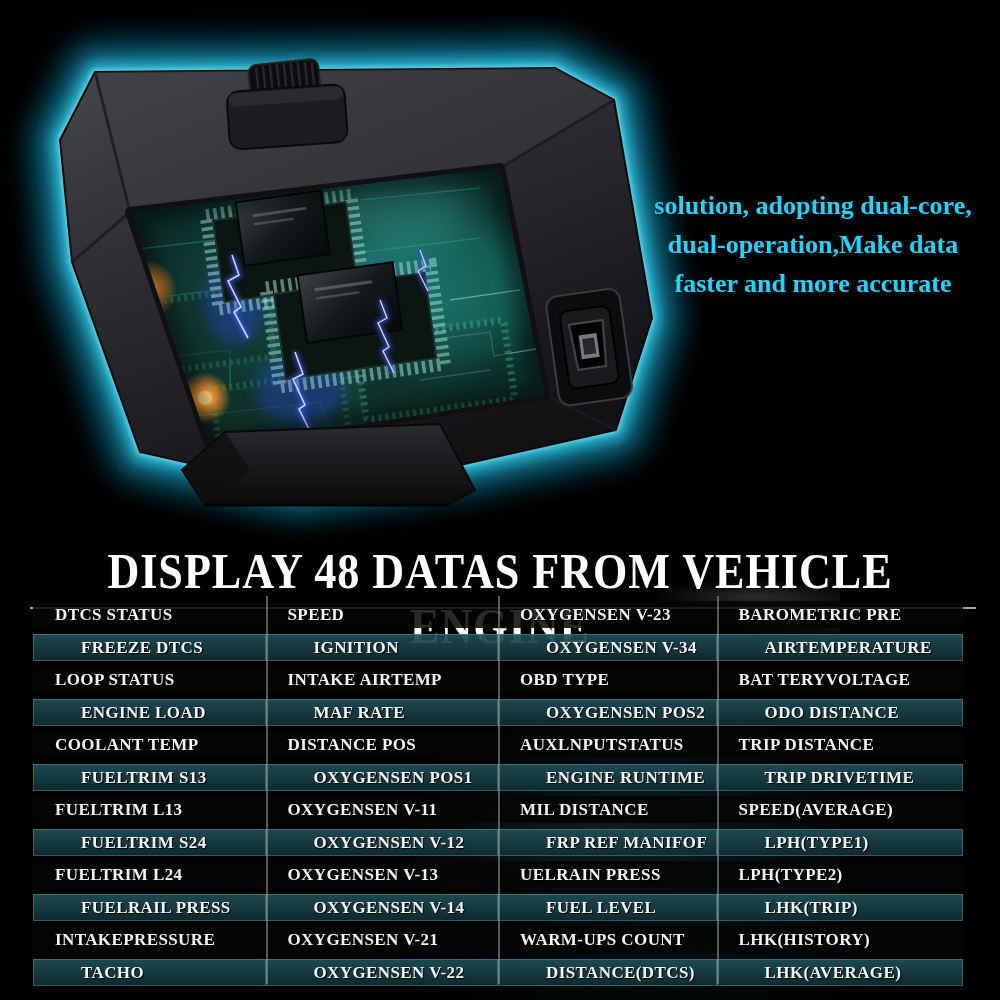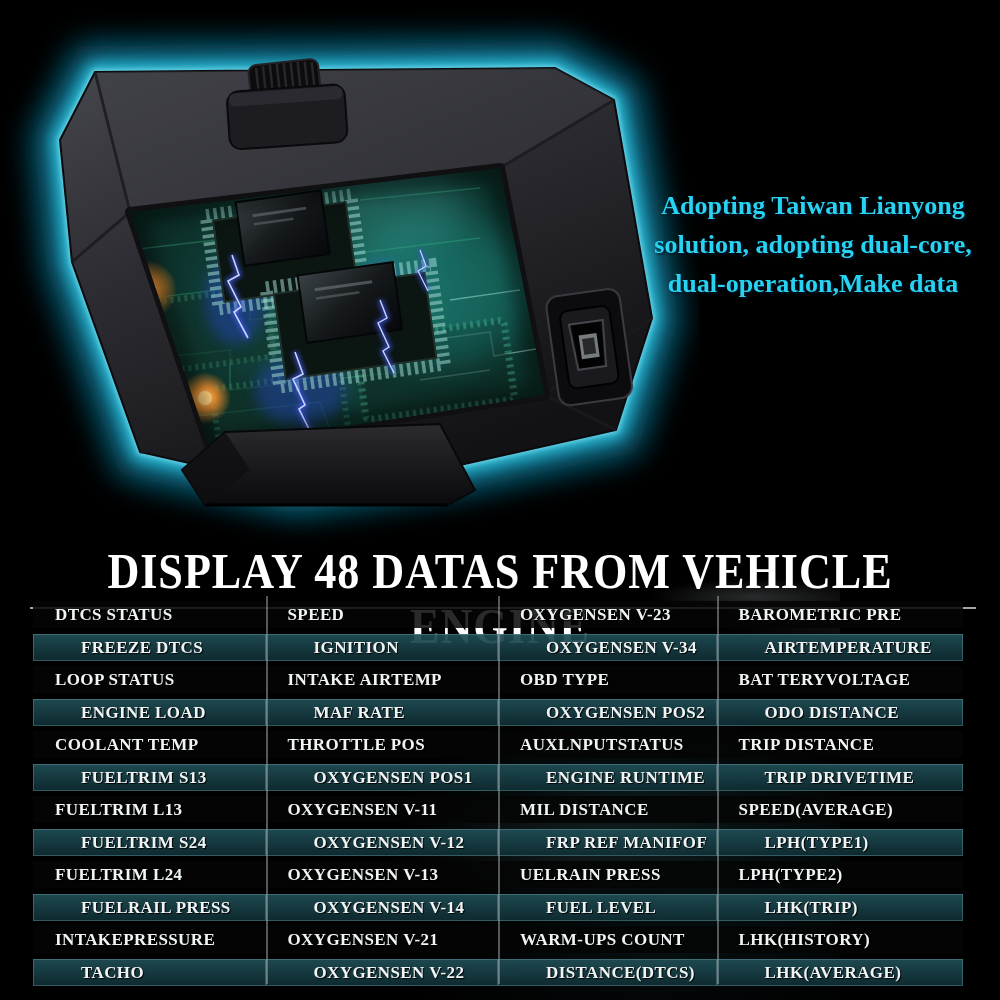--- a/index.html
+++ b/index.html
@@ -188,37 +188,37 @@
       </g>
 
       <g>
         <polygon points="225,432 440,424 475,490 448,505 205,505 182,470" fill="url(#gStand)" stroke="#08080a" stroke-width="2"></polygon>
         <polygon points="225,432 250,470 205,505 182,470" fill="#0f0f12" opacity="0.8"></polygon>
         <line x1="205" y1="505" x2="448" y2="505" stroke="#000" stroke-width="3"></line>
       </g>
     </svg>
 
     <div class="hero-text">
-      <div>Adopting Taiwan Lianyong</div>
       <div>solution, adopting dual-core,</div>
       <div>dual-operation,Make data</div>
+      <div>faster and more accurate</div>
     </div>
   </section>
 
   <section class="lower">
     <div class="lower-bg"></div>
     <h1 class="title">DISPLAY 48 DATAS FROM VEHICLE ENGINE</h1>
     <div class="title-rule"></div>
     <div class="table">
       <div class="rows">
           <div class="t-row"><div class="t-cell dark">DTCS STATUS</div><div class="t-cell dark">SPEED</div><div class="t-cell dark">OXYGENSEN V-23</div><div class="t-cell dark">BAROMETRIC PRE</div></div>
           <div class="t-row"><div class="t-cell teal">FREEZE DTCS</div><div class="t-cell teal">IGNITION</div><div class="t-cell teal">OXYGENSEN V-34</div><div class="t-cell teal">AIRTEMPERATURE</div></div>
           <div class="t-row"><div class="t-cell dark">LOOP STATUS</div><div class="t-cell dark">INTAKE AIRTEMP</div><div class="t-cell dark">OBD TYPE</div><div class="t-cell dark">BAT TERYVOLTAGE</div></div>
           <div class="t-row"><div class="t-cell teal">ENGINE LOAD</div><div class="t-cell teal">MAF RATE</div><div class="t-cell teal">OXYGENSEN POS2</div><div class="t-cell teal">ODO DISTANCE</div></div>
-          <div class="t-row"><div class="t-cell dark">COOLANT TEMP</div><div class="t-cell dark">THROTTLE POS</div><div class="t-cell dark">AUXLNPUTSTATUS</div><div class="t-cell dark">TRIP DISTANCE</div></div>
+          <div class="t-row"><div class="t-cell dark">COOLANT TEMP</div><div class="t-cell dark">DISTANCE POS</div><div class="t-cell dark">AUXLNPUTSTATUS</div><div class="t-cell dark">TRIP DISTANCE</div></div>
           <div class="t-row"><div class="t-cell teal">FUELTRIM S13</div><div class="t-cell teal">OXYGENSEN POS1</div><div class="t-cell teal">ENGINE RUNTIME</div><div class="t-cell teal">TRIP DRIVETIME</div></div>
           <div class="t-row"><div class="t-cell dark">FUELTRIM L13</div><div class="t-cell dark">OXYGENSEN V-11</div><div class="t-cell dark">MIL DISTANCE</div><div class="t-cell dark">SPEED(AVERAGE)</div></div>
           <div class="t-row"><div class="t-cell teal">FUELTRIM S24</div><div class="t-cell teal">OXYGENSEN V-12</div><div class="t-cell teal">FRP REF MANIFOF</div><div class="t-cell teal">LPH(TYPE1)</div></div>
           <div class="t-row"><div class="t-cell dark">FUELTRIM L24</div><div class="t-cell dark">OXYGENSEN V-13</div><div class="t-cell dark">UELRAIN PRESS</div><div class="t-cell dark">LPH(TYPE2)</div></div>
           <div class="t-row"><div class="t-cell teal">FUELRAIL PRESS</div><div class="t-cell teal">OXYGENSEN V-14</div><div class="t-cell teal">FUEL LEVEL</div><div class="t-cell teal">LHK(TRIP)</div></div>
           <div class="t-row"><div class="t-cell dark">INTAKEPRESSURE</div><div class="t-cell dark">OXYGENSEN V-21</div><div class="t-cell dark">WARM-UPS COUNT</div><div class="t-cell dark">LHK(HISTORY)</div></div>
           <div class="t-row"><div class="t-cell teal">TACHO</div><div class="t-cell teal">OXYGENSEN V-22</div><div class="t-cell teal">DISTANCE(DTCS)</div><div class="t-cell teal">LHK(AVERAGE)</div></div>
         </div>
       <div class="vline v1"></div>
       <div class="vline v2"></div>

